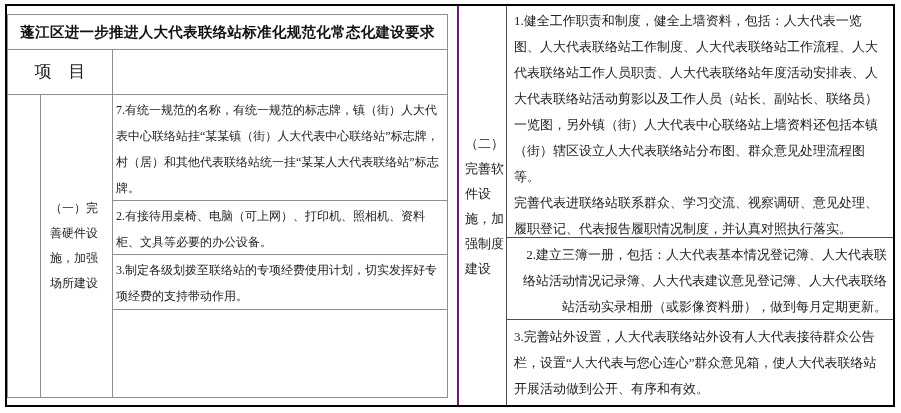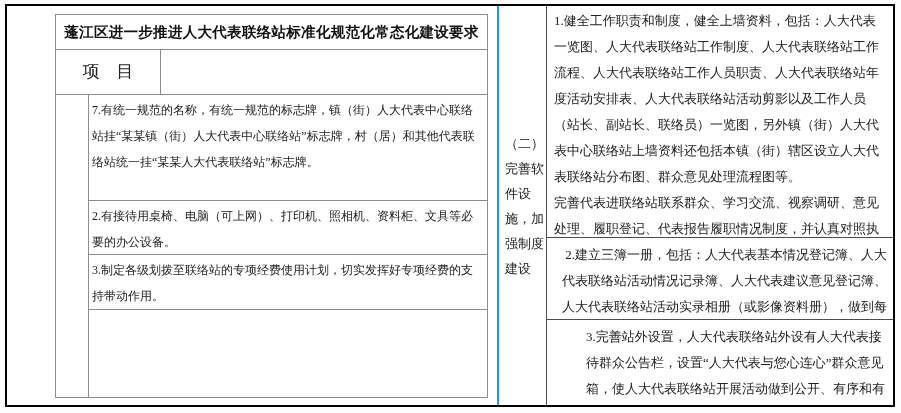--- a/index.html
+++ b/index.html
@@ -14,23 +14,22 @@
     position: absolute;
     left: 5px; top: 4px;
     width: 890px; height: 403px;
     border: 2px solid #000;
     display: flex;
     background: #fff;
   }
   
   .panel-left {
     width: 452px;
-    border-right: 2px solid #0ea5e9;
-    padding: 8px 9px 7px 8px;
-    margin-left: 40px;
+    border-right: 2px solid #701a75;
+    padding: 8px 9px 7px 0;
   }
   .ltable {
     width: 100%; height: 100%;
     border: 1px solid #8f8f8f;
     display: flex; flex-direction: column;
     font-size: 12px; line-height: 26px;
   }
   .lt-title {
     height: 35px;
     border-bottom: 1px solid #8f8f8f;
@@ -79,36 +78,37 @@
     padding: 0 6px;
     font-size: 13px; line-height: 25px;
   }
   .rt-content {
     flex: 1; display: flex; flex-direction: column; min-width: 0;
     font-size: 13px; line-height: 26px;
   }
   .rt-content .cell { padding: 2px 6px 0 7px; overflow: hidden; }
   .cell.rr1 { flex: 1; border-bottom: 1px solid #4d4d4d; }
   .cell.rr2 { height: 82px; border-bottom: 1px solid #4d4d4d; padding-top: 4px; text-align: right; }
-  .cell.rr3 { height: 85px; padding-top: 4px; margin-left: 32px; }
+  .cell.rr3 { height: 85px; padding-top: 4px; }
   .rt-content p { margin: 0; }
 </style>
 </head>
 <body>
 
 <div class="frame">
 
   <div class="panel-left">
     <div class="ltable">
       <div class="lt-title">蓬江区进一步推进人大代表联络站标准化规范化常态化建设要求</div>
       <div class="lt-header">
         <div class="lt-h1">项　目</div>
       </div>
       <div class="lt-body">
         <div class="lt-narrow"></div>
+        <div class="lt-label">（一）完善硬件设施，加强场所建设</div>
         <div class="lt-content">
           <div class="cell lr1">7.有统一规范的名称，有统一规范的标志牌，镇（街）人大代表中心联络站挂“某某镇（街）人大代表中心联络站”标志牌，村（居）和其他代表联络站统一挂“某某人大代表联络站”标志牌。</div>
           <div class="cell lr2">2.有接待用桌椅、电脑（可上网）、打印机、照相机、资料柜、文具等必要的办公设备。</div>
           <div class="cell lr3">3.制定各级划拨至联络站的专项经费使用计划，切实发挥好专项经费的支持带动作用。</div>
         </div>
       </div>
     </div>
   </div>
 
   <div class="panel-right">

